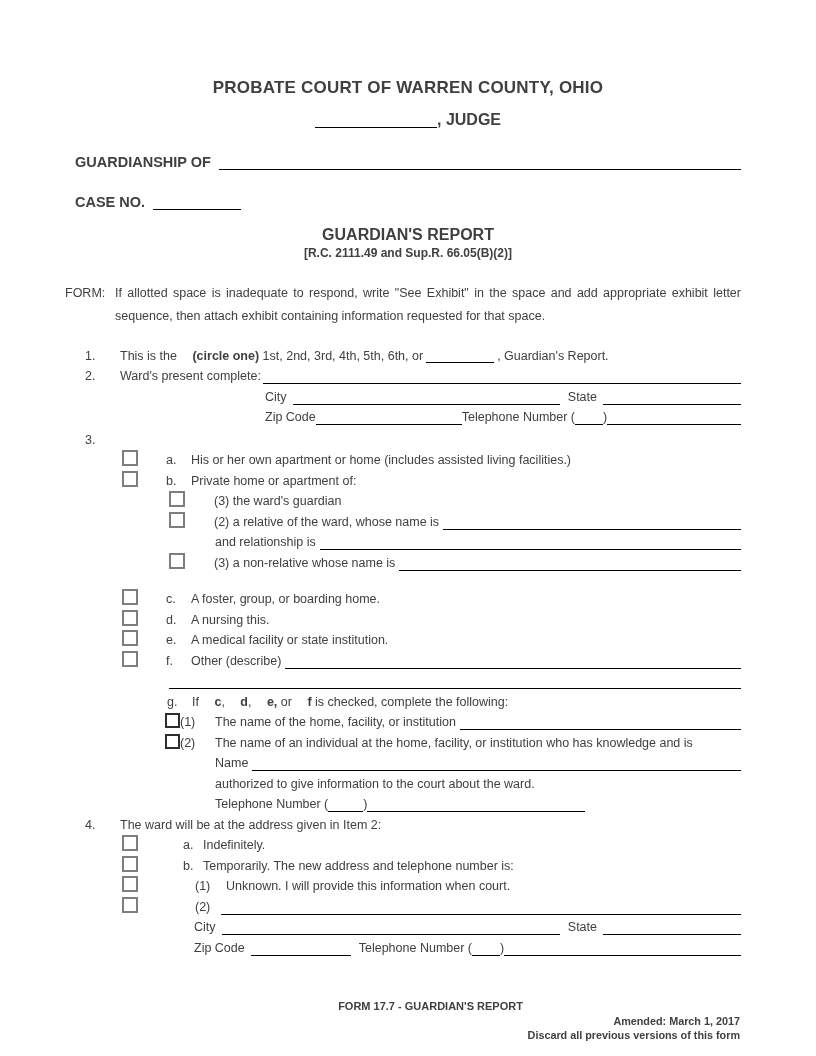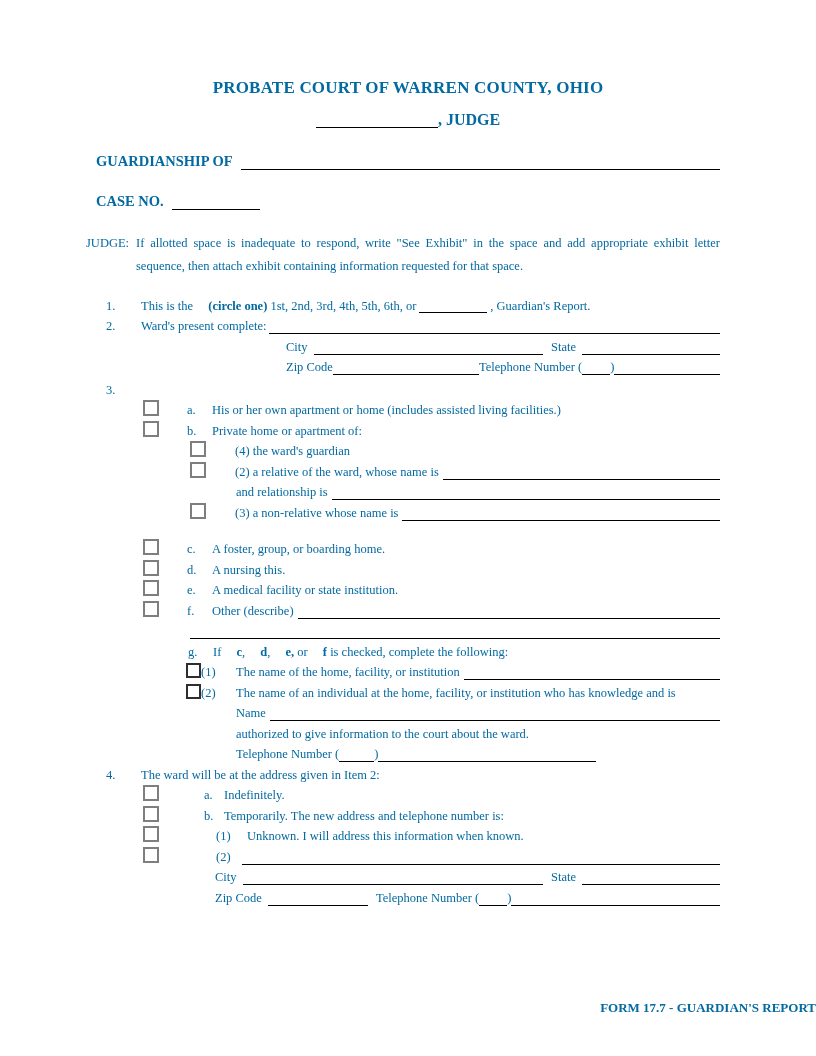--- a/index.html
+++ b/index.html
@@ -1,18 +1,18 @@
 <!DOCTYPE html>
 <html><head>
 <meta charset="utf-8">
 <style>
   html,body{margin:0;padding:0;background:#fff;}
-  .page{position:relative;width:816px;height:1056px;background:#fff;color:#0369a1;
-        font-family:Liberation Serif, serif;font-size:12.5px;
-        box-sizing:border-box;padding:0 96px;overflow:hidden;}
+  .page{position:relative;width:816px;height:1056px;background:#fff;color:#404040;
+        font-family:Liberation Sans, sans-serif;font-size:12.5px;
+        box-sizing:border-box;padding:0 75px;overflow:hidden;}
   .center{text-align:center;}
   .court-title{font-size:17px;font-weight:bold;margin-top:78px;letter-spacing:.2px;}
   .judge-row{margin-top:13px;font-size:16px;font-weight:bold;}
   .judge-blank{display:inline-block;width:122px;height:14px;box-sizing:border-box;
                border-bottom:1.6px solid #000;margin-bottom:-3px;}
   .hrow{display:flex;align-items:flex-end;font-weight:bold;font-size:14.5px;}
   .g-row{margin-top:21px;height:20px;justify-content:space-between;}
   .c-row{margin-top:20px;height:20px;}
   .report-title{font-size:16px;font-weight:bold;margin-top:16px;}
   .citation{font-size:12px;font-weight:bold;margin-top:2px;}
@@ -38,22 +38,22 @@
   .cb-l2{margin-left:94px;}
   .txt-l2{margin-left:29px;}
   .cb-g{margin-left:90px;}
   .ind140{padding-left:140px;}
   .ind190{padding-left:190px;}
   .ind119{padding-left:119px;}
   .gap16{margin-top:16px;}
   .letter4{flex:0 0 20px;margin-left:45px;}
   .num4{flex:0 0 31px;margin-left:57px;}
   .num4b{flex:0 0 26px;margin-left:57px;}
-  .footer-form{position:absolute;top:1000px;left:0;right:0;text-align:right;
-               font-weight:bold;font-size:13px;margin-left:45px;}
+  .footer-form{position:absolute;top:1000px;left:0;right:0;text-align:center;
+               font-weight:bold;font-size:11px;margin-left:45px;}
   .footer-right{position:absolute;top:1015px;right:76px;text-align:right;
                 font-weight:bold;font-size:10.8px;line-height:13.5px;}
 </style>
 </head>
 <body>
 
 <div class="page">
 
   <div class="center court-title">PROBATE COURT OF WARREN COUNTY, OHIO</div>
 
@@ -64,23 +64,25 @@
   <div class="hrow g-row">
     <span>GUARDIANSHIP OF</span>
     <span class="blank fill ml8" style="height:14px;"></span>
   </div>
 
   <div class="hrow c-row">
     <span>CASE NO.</span>
     <span class="blank ml8" style="width:88px;height:14px;"></span>
   </div>
 
+  <div class="center report-title">GUARDIAN'S REPORT</div>
+  <div class="center citation">[R.C. 2111.49 and Sup.R. 66.05(B)(2)]</div>
 
   <div class="note">
-    <span class="note-label">JUDGE:</span>
+    <span class="note-label">FORM:</span>
     <span class="note-text">If allotted space is inadequate to respond, write "See Exhibit" in the space and add appropriate exhibit letter sequence, then attach exhibit containing information requested for that space.</span>
   </div>
 
   <div class="row" style="margin-top:15px;">
     <span class="num">1.</span>
     <span class="itext"><span>This is the </span><span class="b">(circle one)</span><span> 1st, 2nd, 3rd, 4th, 5th, 6th, or</span><span class="iblank" style="width:68px;"></span><span>, Guardian's Report.</span></span>
   </div>
 
   <div class="row">
     <span class="num">2.</span>
@@ -110,21 +112,21 @@
     <span class="letter letter-l1">a.</span>
     <span>His or her own apartment or home (includes assisted living facilities.)</span>
   </div>
   <div class="row">
     <span class="cb cb-l1"></span>
     <span class="letter letter-l1">b.</span>
     <span>Private home or apartment of:</span>
   </div>
   <div class="row">
     <span class="cb cb-l2"></span>
-    <span class="txt-l2">(4) the ward's guardian</span>
+    <span class="txt-l2">(3) the ward's guardian</span>
   </div>
   <div class="row">
     <span class="cb cb-l2"></span>
     <span class="txt-l2">(2) a relative of the ward, whose name is</span>
     <span class="blank fill ml4"></span>
   </div>
   <div class="row ind140">
     <span>and relationship is</span>
     <span class="blank fill ml4"></span>
   </div>
@@ -198,21 +200,21 @@
     <span>Indefinitely.</span>
   </div>
   <div class="row">
     <span class="cb cb-l1"></span>
     <span class="letter4">b.</span>
     <span>Temporarily.  The new address and telephone number is:</span>
   </div>
   <div class="row">
     <span class="cb cb-l1"></span>
     <span class="num4">(1)</span>
-    <span>Unknown.  I will address this information when known.</span>
+    <span>Unknown.  I will provide this information when court.</span>
   </div>
   <div class="row">
     <span class="cb cb-l1"></span>
     <span class="num4b">(2)</span>
     <span class="blank fill"></span>
   </div>
   <div class="row ind119">
     <span>City</span>
     <span class="blank fill ml6 mr8"></span>
     <span>State</span>
@@ -221,14 +223,18 @@
   <div class="row ind119">
     <span>Zip Code</span>
     <span class="blank ml6" style="width:100px;"></span>
     <span class="ml8">Telephone Number (</span>
     <span class="blank" style="width:28px;"></span>
     <span>)</span>
     <span class="blank fill"></span>
   </div>
 
   <div class="footer-form">FORM 17.7 - GUARDIAN'S REPORT</div>
+  <div class="footer-right">
+    <div>Amended: March 1, 2017</div>
+    <div>Discard all previous versions of this form</div>
+  </div>
 
 </div>
 
 </body></html>

